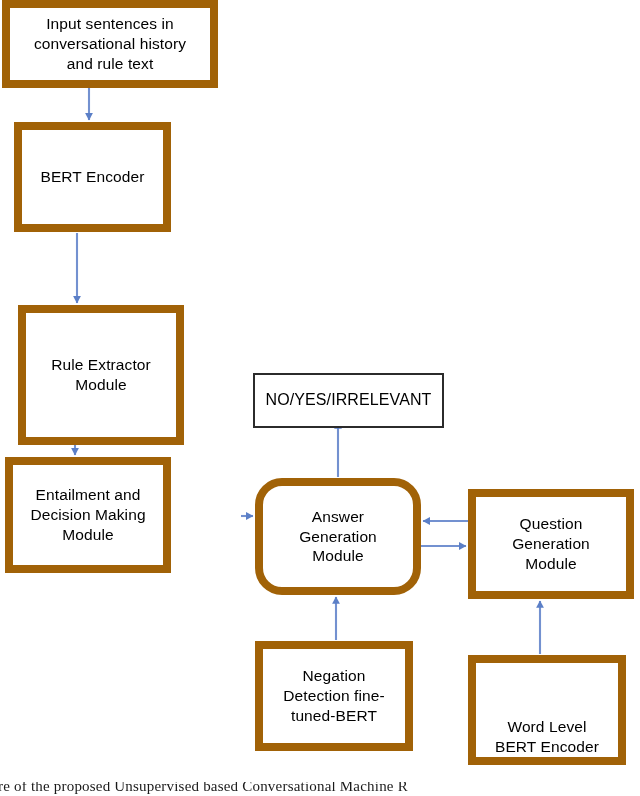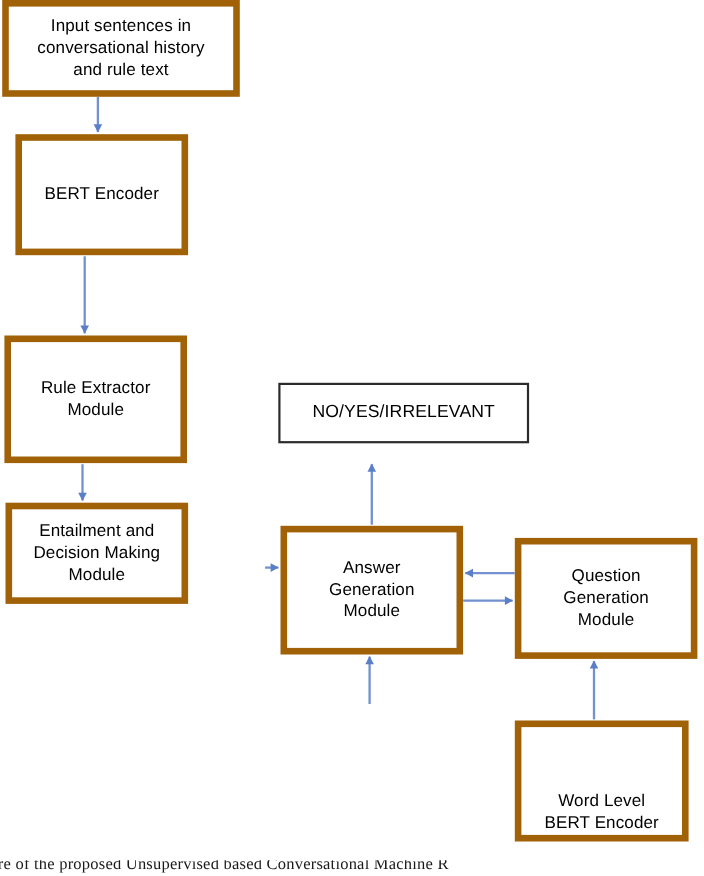--- a/index.html
+++ b/index.html
@@ -27,38 +27,38 @@
     display: flex;
     align-items: center;
     justify-content: center;
     text-align: center;
     color: #000000;
     line-height: 1.28;
     letter-spacing: 0.1px;
     z-index: 2;
   }
   .node-green {
-    border: 6px solid #a16207;
+    border: 8px solid #a16207;
   }
   .node-black {
     border: 2px solid #2b2b2b;
   }
   .node-label {
     display: block;
     padding: 0 6px;
     white-space: pre-line;
   }
 
   
   #node-input        { left: 2px;   top: 0px;   width: 216px; height: 88px;  font-size: 15.5px; }
   #node-bert         { left: 14px;  top: 122px; width: 157px; height: 110px; font-size: 15.5px; }
-  #node-rule         { left: 4px;   top: 305px; width: 166px; height: 116px; font-size: 15.5px; }
-  #node-entail       { left: 5px;   top: 457px; width: 166px; height: 92px; font-size: 15.5px; }
-  #node-output       { left: 253px; top: 348px; width: 228px; height: 55px;  font-size: 16px;   }
-  #node-answer       { left: 255px; top: 478px; width: 166px; height: 117px; font-size: 15.5px; }
+  #node-rule         { left: 18px;   top: 305px; width: 166px; height: 140px; font-size: 15.5px; }
+  #node-entail       { left: 5px;   top: 457px; width: 166px; height: 116px; font-size: 15.5px; }
+  #node-output       { left: 253px; top: 373px; width: 191px; height: 55px;  font-size: 16px;   }
+  #node-answer       { left: 255px; top: 478px; width: 166px; height: 117px; font-size: 15.5px; border-radius: 27px; }
   #node-question     { left: 468px; top: 489px; width: 166px; height: 110px; font-size: 15.5px; text-align: center; }
   #node-negation     { left: 255px; top: 641px; width: 158px; height: 110px; font-size: 15.5px; }
   #node-wordlevel    { left: 468px; top: 655px; width: 158px; height: 110px; font-size: 15.5px; align-items: flex-end; }
 
   #arrows {
     position: absolute;
     left: 0; top: 0;
     width: 640px;
     height: 796px;
     z-index: 1;
@@ -147,20 +147,25 @@
 Generation
 Module</span>
   </div>
 
   <div class="node node-green" id="node-question">
     <span class="node-label">Question
 Generation
 Module</span>
   </div>
 
+  <div class="node node-green" id="node-negation">
+    <span class="node-label">Negation
+Detection fine-
+tuned-BERT</span>
+  </div>
 
   <div class="node node-green" id="node-wordlevel">
     <span class="node-label">Word Level
 BERT Encoder</span>
   </div>
 
   <div id="caption">
     <span class="cap-inner">ture of the proposed Unsupervised based Conversational Machine R</span>
   </div>
 

